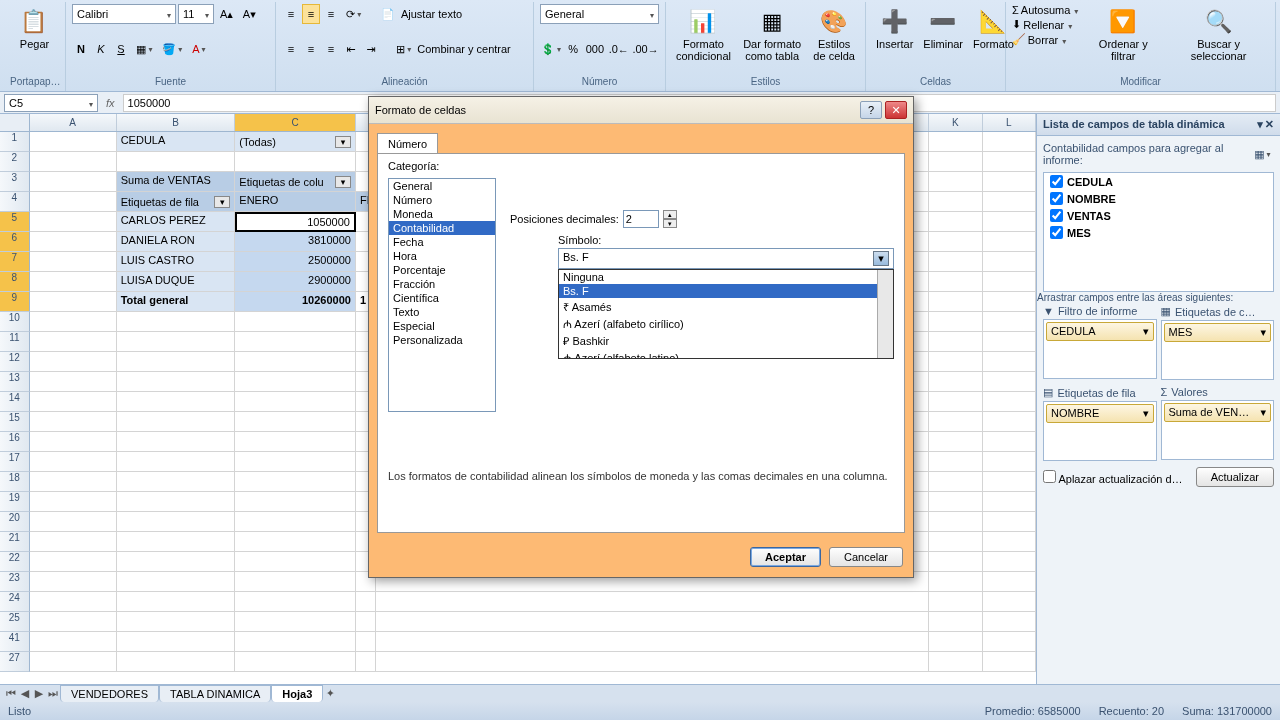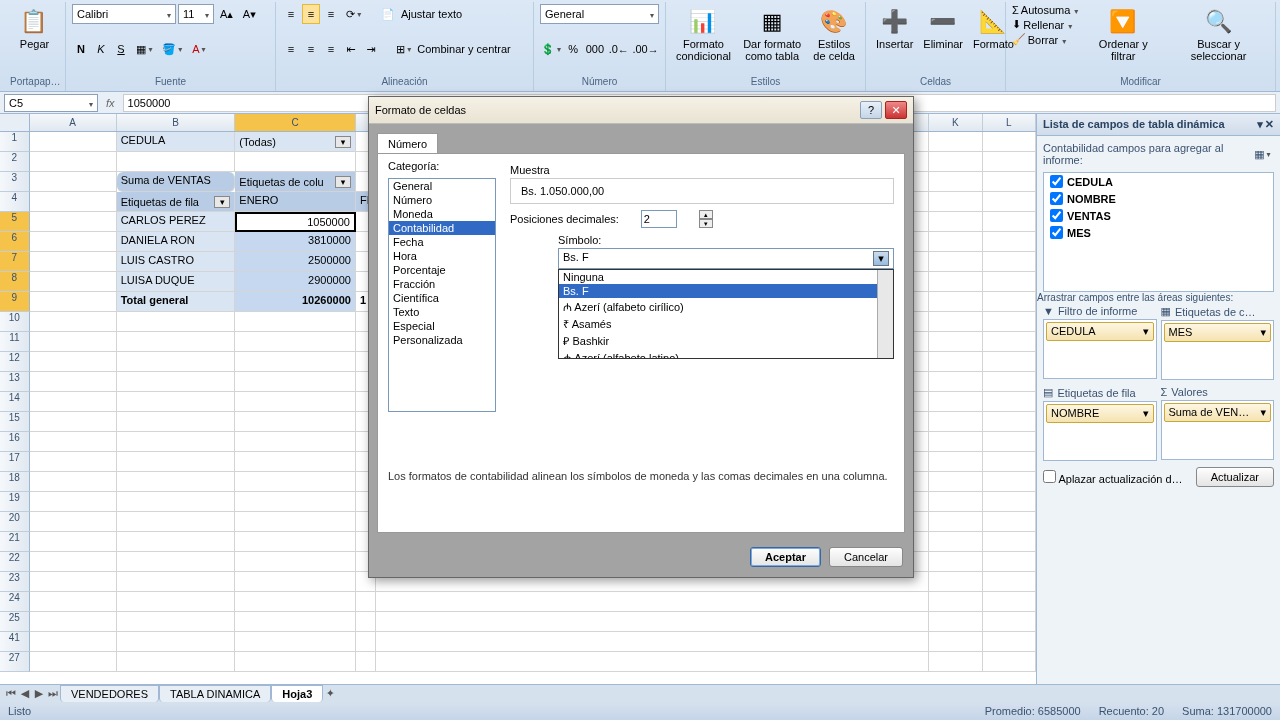--- a/index.html
+++ b/index.html
@@ -61,33 +61,33 @@
 .fl-areas-lbl { font-size: 10px; color: #3a5270; }
 .fl-areas { display: grid; grid-template-columns: 1fr 1fr; gap: 4px; padding: 0 6px; }
 .fl-area { }
 .fl-area-hdr { font-size: 10px; color: #3a5270; padding: 2px 0; display: flex; align-items: center; gap: 4px; }
 .fl-area-box { background: white; border: 1px solid #a0b8d4; height: 60px; padding: 2px; }
 .fl-item { background: linear-gradient(#fdf6e3,#f5e3b0); border: 1px solid #c8a838; padding: 2px 4px; border-radius: 2px; display: flex; justify-content: space-between; font-size: 10px; }
 .fl-bottom { display: flex; justify-content: space-between; padding: 6px; align-items: center; }
 .btn { background: linear-gradient(#fefefe,#e4e4e4); border: 1px solid #888; padding: 3px 14px; border-radius: 3px; cursor: pointer; }
 
 
-.dialog-backdrop { position: absolute; left: 368px; top: 96px; width: 546px; background: #a3a3a3; border: 1px solid #666; box-shadow: 3px 3px 10px rgba(0,0,0,0.4); }
+.dialog-backdrop { position: absolute; left: 368px; top: 96px; width: 546px; background: #fdba74; border: 1px solid #666; box-shadow: 3px 3px 10px rgba(0,0,0,0.4); }
 .dlg-title { background: linear-gradient(#f5f1e6,#e8e3d2); padding: 4px 6px; display: flex; justify-content: space-between; align-items: center; border-bottom: 1px solid #bbb; }
 .dlg-close { background: linear-gradient(#e88,#c33); color: white; width: 22px; height: 18px; text-align: center; border: 1px solid #a22; border-radius: 2px; cursor: pointer; line-height: 16px; }
 .dlg-help { background: linear-gradient(#e8f0f8,#c5d5e8); width: 22px; height: 18px; text-align: center; border: 1px solid #8ba0b8; border-radius: 2px; cursor: pointer; line-height: 16px; }
 .dlg-body { padding: 8px; }
 .dlg-tab { display: inline-block; background: white; border: 1px solid #999; border-bottom: none; padding: 4px 10px; position: relative; top: 1px; }
 .dlg-panel { background: white; border: 1px solid #999; padding: 10px; height: 380px; position: relative; }
 .cat-list { width: 108px; height: 234px; border: 1px solid #7a98b8; background: white; overflow: hidden; position: absolute; left: 10px; top: 24px; }
 .cat-item { padding: 1px 4px; }
 .cat-item.sel { background: #316ac5; color: white; }
 .sample-box { position: absolute; left: 132px; top: 10px; right: 10px; }
 .sample-frame { border: 1px solid #ccc; padding: 6px 10px; margin-top: 2px; }
-.dec-row { position: absolute; left: 132px; top: 56px; display: flex; align-items: center; gap: 22px; justify-content: space-between; }
+.dec-row { position: absolute; left: 132px; top: 56px; display: flex; align-items: center; gap: 4px; justify-content: space-between; }
 .dec-input { width: 36px; border: 1px solid #7a98b8; padding: 2px; text-align: left; }
 .spinner { display: flex; flex-direction: column; }
 .spinner span { width: 14px; height: 9px; border: 1px solid #888; background: #eee; font-size: 7px; text-align: center; line-height: 7px; cursor: pointer; }
 .sym-row { position: absolute; left: 132px; top: 80px; right: 10px; padding-left: 48px; }
 .sym-combo { border: 1px solid #7a98b8; background: white; padding: 2px 4px; display: flex; justify-content: space-between; margin-top: 2px; cursor: pointer; }
 .sym-combo .arr { background: linear-gradient(#cde,#9bd); border: 1px solid #678; width: 16px; text-align: center; }
 .sym-list { border: 1px solid #333; background: white; max-height: 90px; overflow: hidden; position: relative; }
 .sym-opt { padding: 1px 4px; }
 .sym-opt.sel { background: #316ac5; color: white; }
 .sym-scroll { position: absolute; right: 0; top: 0; bottom: 0; width: 16px; background: #e8e8e8; border-left: 1px solid #aaa; }
@@ -279,21 +279,21 @@
           <div class="cell" style="width: 120px;"></div>
           <div class="cell" style="width: 122px;"></div>
           <div class="cell" style="width: 20px;"></div>
           <div class="cell" style="width: 560px;"></div>
           <div class="cell" style="width: 54px;"></div>
           <div class="cell" style="width: 54px;"></div>
         </div>
         <div class="grid-row">
           <div class="row-h">3</div>
           <div class="cell" style="width: 88px;"></div>
-          <div class="cell pivot-hdr" style="width: 120px; border-radius: 6px;">Suma de VENTAS</div>
+          <div class="cell pivot-hdr" style="width: 120px;">Suma de VENTAS</div>
           <div class="cell pivot-hdr dd-cell" style="width: 122px;">Etiquetas de colu</div>
           <div class="cell" style="width: 20px;"></div>
           <div class="cell" style="width: 560px;"></div>
           <div class="cell" style="width: 54px;"></div>
           <div class="cell" style="width: 54px;"></div>
         </div>
         <div class="grid-row">
           <div class="row-h">4</div>
           <div class="cell" style="width: 88px;"></div>
           <div class="cell pivot-hdr dd-cell" style="width: 120px;">Etiquetas de fila</div>
@@ -661,43 +661,39 @@
           <div class="cat-item sel">Contabilidad</div>
           <div class="cat-item">Fecha</div>
           <div class="cat-item">Hora</div>
           <div class="cat-item">Porcentaje</div>
           <div class="cat-item">Fracción</div>
           <div class="cat-item">Científica</div>
           <div class="cat-item">Texto</div>
           <div class="cat-item">Especial</div>
           <div class="cat-item">Personalizada</div>
         </div>
-      <div class="sample-box">
-        <div>Muestra</div>
-        <div class="sample-frame">Bs.   1.050.000,00</div>
-      </div>
       <div class="dec-row">
         <span>Posiciones decimales:</span>
         <input class="dec-input" value="2" style="">
         <div class="spinner">
             <span>▴</span>
             <span>▾</span>
           </div>
       </div>
       <div class="sym-row">
         <div>Símbolo:</div>
         <div class="sym-combo">
           <span>Bs. F</span>
             <span class="arr">▾</span>
         </div>
         <div class="sym-list" id="sym-list">
           <div class="sym-opt">Ninguna</div>
             <div class="sym-opt sel">Bs. F</div>
+            <div class="sym-opt">₹ Asamés</div>
             <div class="sym-opt">₼ Azerí (alfabeto cirílico)</div>
-            <div class="sym-opt">₹ Asamés</div>
             <div class="sym-opt">₽ Bashkir</div>
             <div class="sym-opt">₼ Azerí (alfabeto latino)</div>
             <div class="sym-scroll"></div>
         </div>
       </div>
       <div class="desc">Los formatos de contabilidad alinean los símbolos de moneda y las comas decimales en una columna.</div>
     </div>
   </div>
   <div class="dlg-buttons">
     <button class="btn default">Aceptar</button>

